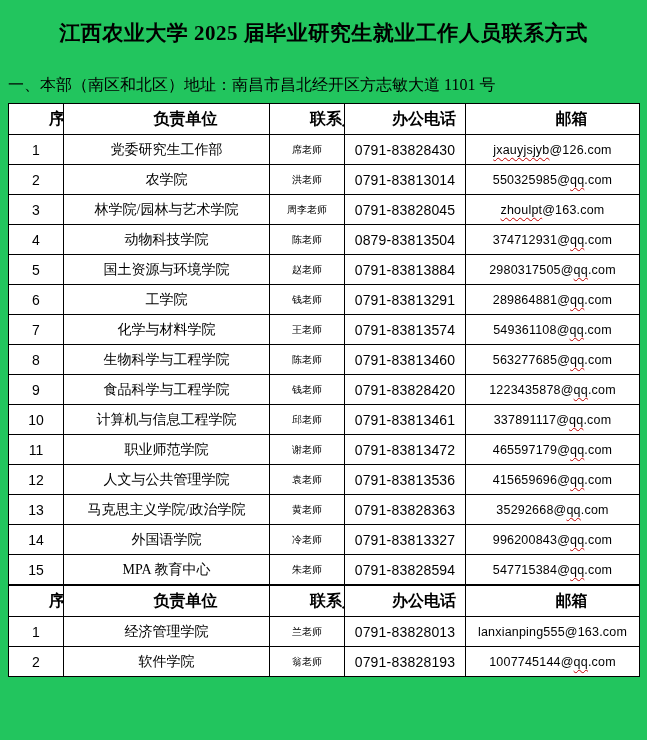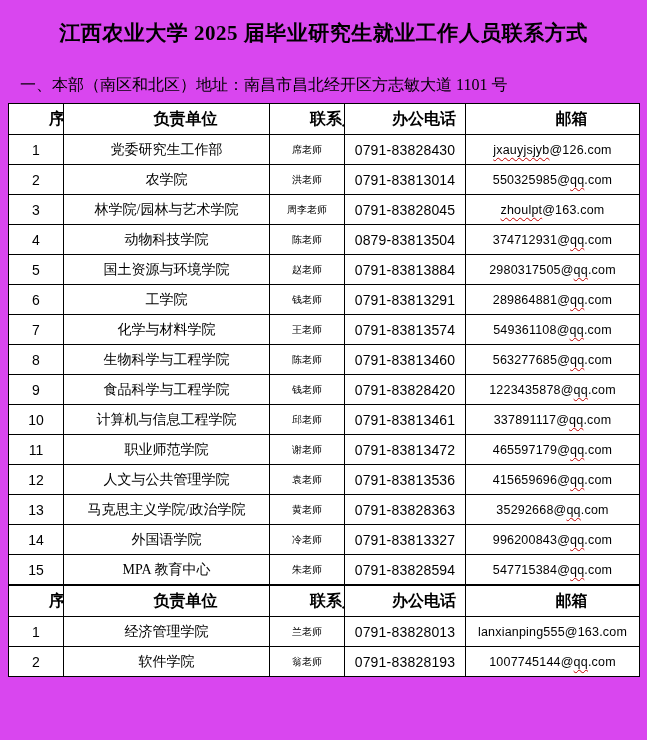--- a/index.html
+++ b/index.html
@@ -6,39 +6,39 @@
   html, body { margin: 0; padding: 0; background: #ffffff; }
   body {
     font-family: "Liberation Sans", "DejaVu Sans", sans-serif;
     color: #000000;
     width: 647px;
   }
   .page {
     width: 647px;
     height: 740px;
     padding: 18px 8px 0 8px;
-    background: #d946ef;
+    background: #22c55e;
     overflow: hidden;
   }
   .doc-title {
     margin: 0;
     text-align: center;
     font-size: 21px;
     line-height: 30px;
     font-weight: bold;
     font-family: "Liberation Serif", "DejaVu Serif", serif;
     letter-spacing: 0.5px;
     white-space: nowrap;
   }
   .section-heading {
     font-size: 16px;
     line-height: 22px;
     font-weight: normal;
     font-family: "Liberation Serif", "DejaVu Serif", serif;
-    margin: 12px;
+    margin: 0;
   }
   .heading-1 { margin-top: 26px; margin-bottom: 7px; }
   .heading-2 { margin-top: 26px; margin-bottom: 8px; }
   table.contact-table {
     border-collapse: collapse;
     table-layout: fixed;
     width: 631px;
     background: #ffffff;
   }
   table.contact-table th,

